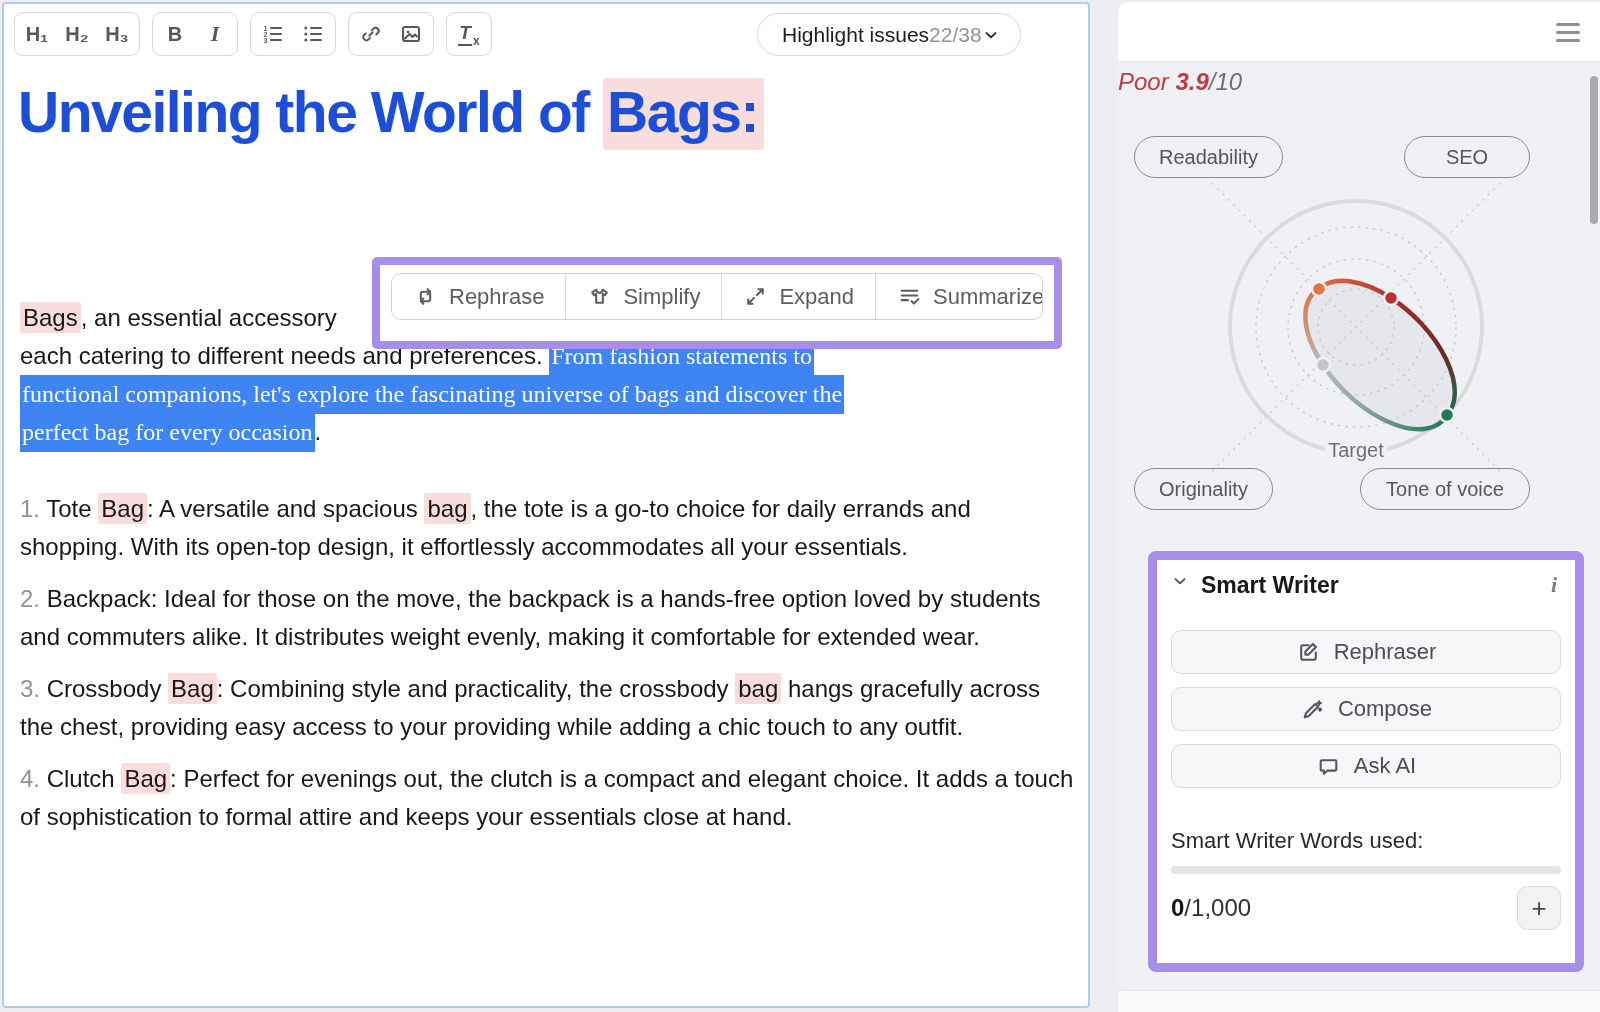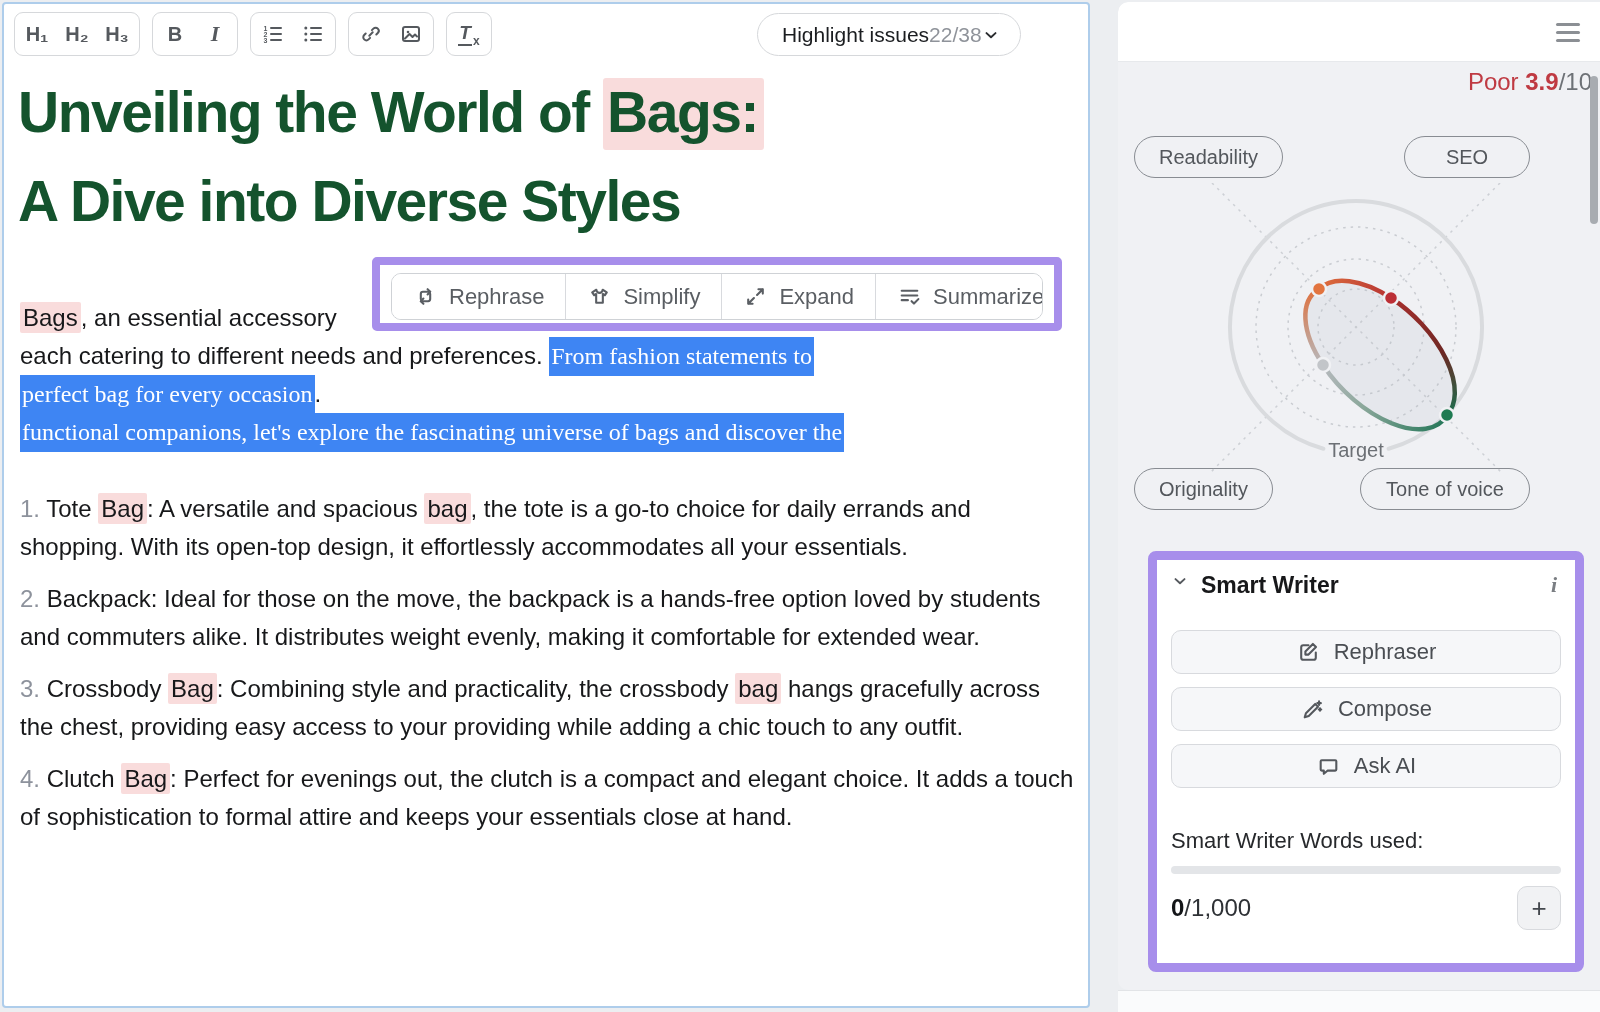--- a/index.html
+++ b/index.html
@@ -18,50 +18,50 @@
   .tbtn svg { stroke:#55595e; }
   .txicon .t { font-style:italic; font-size:19px; font-weight:700; border-bottom:2px solid #55595e; padding:0 1px 1px; }
   .txicon .x { font-size:12px; font-weight:700; vertical-align:-6px; margin-left:1px; }
 
   .hl-issues { position:absolute; left:753px; top:9px; height:43px; border:1px solid #d6d8db; border-radius:22px; background:#fff;
     display:flex; align-items:center; padding:0 20px 0 24px; font-family:inherit; font-size:21px; cursor:pointer; }
   .hl-issues .lbl { color:#1b1d20; }
   .hl-issues .cnt { color:#8f939a; }
 
   .doc-title { position:absolute; left:14px; top:64px; font-size:57px; font-weight:700; letter-spacing:-1.5px;
-    line-height:89px; color:#14532d; white-space:nowrap; }
+    line-height:89px; color:#1d4ed8; white-space:nowrap; }
   .doc-title .hl-pink { background:#f9dcdc; border-radius:3px; padding:2px 6px 6px 4px; }
 
   .para { position:absolute; left:16px; top:295px; font-size:24px; line-height:38px; }
   .para .pline { white-space:nowrap; }
 
   .doc-list { position:absolute; left:16px; top:486px; width:1056px; font-size:24px; line-height:38px; }
   .doc-list .ditem { margin-bottom:14px; }
 
   .seg-pink { background:#f9dcdc; border-radius:2px; padding:2px 3px; }
   .seg-sel  { background:#3e85f3; color:#fff; padding:6px 2px 7px;font-family:Liberation Serif, serif; }
   .seg-num  { color:#8d929c; }
 
   
-  .sel-annotation { position:absolute; left:368px; top:253px; width:690px; height:74px;
+  .sel-annotation { position:absolute; left:368px; top:253px; width:690px; height:92px;
     border:8px solid #a78eeb; border-radius:5px; background:#fff; padding:8px 11px; }
   .sel-toolbar { display:flex; height:47px; border:1px solid #cfd2d6; border-radius:10px; background:#fff; overflow:hidden; align-items:stretch; }
   .sel-btn { display:flex; align-items:center; justify-content:center; gap:11px; padding:0 21px; border:none; background:#fff;
     font-family:inherit; font-size:22px; color:#5a5e63; cursor:pointer; white-space:nowrap; }
   .sel-btn + .sel-btn { border-left:1px solid #d8dade; }
   .sel-btn svg { stroke:#5a5e63; flex:none; }
 
   
   .assist-card { position:absolute; left:1118px; top:2px; width:482px; height:988px;
     background:#f0f1f4; border-radius:10px 0 0 10px; overflow:hidden; }
   .as-header { position:absolute; left:0; top:0; width:100%; height:60px; background:#fff; border-bottom:1px solid #e7e9ec; border-radius:10px 0 0 0; }
   .hamburger { position:absolute; right:20px; top:21px; width:24px; height:19px; display:flex; flex-direction:column; justify-content:space-between; cursor:pointer; }
   .hamburger i { display:block; height:3px; border-radius:2px; background:#8b8f94; }
 
-  .score { position:absolute; left:0; top:66px; width:474px; text-align:right; font-size:24px; }
+  .score { position:absolute; left:0; top:66px; width:474px; text-align:left; font-size:24px;font-style:italic; }
   .score .poor { color:#bf3a42; }
   .score .val  { color:#bf3a42; font-weight:700; }
   .score .tot  { color:#6d7176; }
 
   .pill { position:absolute; height:42px; border:1.5px solid #888c92; border-radius:21px; background:transparent;
     display:flex; align-items:center; justify-content:center; font-family:inherit; font-size:20px; color:#53575c; cursor:pointer; padding:0 24px; }
   .pill.readability { left:16px;  top:134px; }
   .pill.seo         { left:286px; top:134px; width:126px; padding:0; }
   .pill.originality { left:16px;  top:466px; }
   .pill.tone        { left:242px; top:466px; width:170px; padding:0; }
@@ -146,28 +146,27 @@
   <button class="hl-issues">
     <span class="lbl">Highlight issues</span>
     <span class="cnt">22/38</span>
     <svg width="18" height="18" viewBox="0 0 24 24" fill="none" stroke="#2a2c2f" stroke-width="2.6" stroke-linecap="round" stroke-linejoin="round">
         <path d="M6 9.5l6 5.5 6-5.5"></path>
       </svg>
   </button>
 
   <h1 class="doc-title">
       <div class="tl1"><span>Unveiling the World of </span><span class="hl-pink">Bags:</span></div>
-      <div class="tl2">A Dive into Diverse Styles</div>
     </h1>
 
   <div class="para">
     <div class="pline"><span class="seg-pink">Bags</span><span>, an essential accessory</span></div>
     <div class="pline"><span>each catering to different needs and preferences. </span><span class="seg-sel">From fashion statements to</span></div>
+    <div class="pline"><span class="seg-sel">functional companions, let's explore the fascinating universe of bags and discover the</span></div>
     <div class="pline"><span class="seg-sel">perfect bag for every occasion</span><span>.</span></div>
-    <div class="pline"><span class="seg-sel">functional companions, let's explore the fascinating universe of bags and discover the</span></div>
   </div>
 
   <div class="doc-list">
     <div class="ditem"><span class="seg-num">1. </span><span>Tote </span><span class="seg-pink">Bag</span><span>: A versatile and spacious </span><span class="seg-pink">bag</span><span>, the tote is a go-to choice for daily errands and shopping. With its open-top design, it effortlessly accommodates all your essentials.</span></div>
     <div class="ditem"><span class="seg-num">2. </span><span>Backpack: Ideal for those on the move, the backpack is a hands-free option loved by students and commuters alike. It distributes weight evenly, making it comfortable for extended wear.</span></div>
     <div class="ditem"><span class="seg-num">3. </span><span>Crossbody </span><span class="seg-pink">Bag</span><span>: Combining style and practicality, the crossbody </span><span class="seg-pink">bag</span><span> hangs gracefully across the chest, providing easy access to your providing while adding a chic touch to any outfit.</span></div>
     <div class="ditem"><span class="seg-num">4. </span><span>Clutch </span><span class="seg-pink">Bag</span><span>: Perfect for evenings out, the clutch is a compact and elegant choice. It adds a touch of sophistication to formal attire and keeps your essentials close at hand.</span></div>
   </div>
 
   <div class="sel-annotation">

